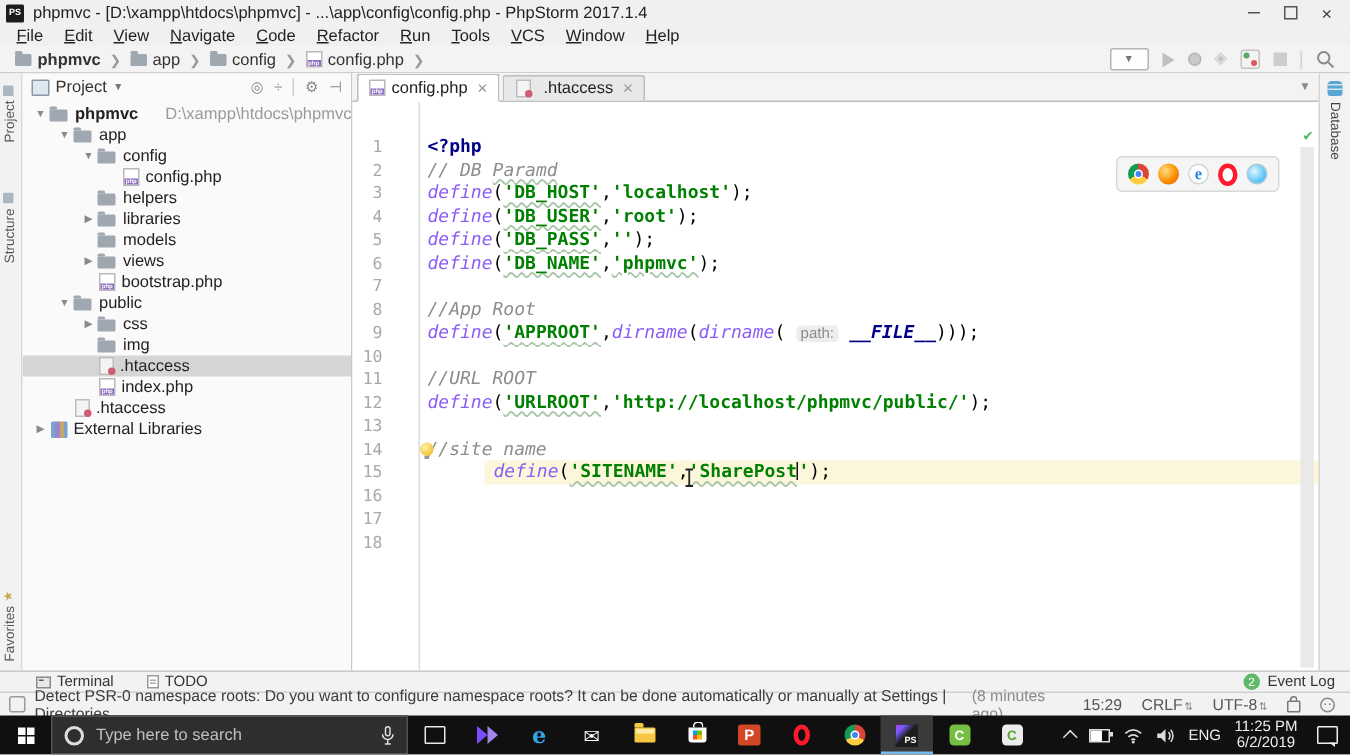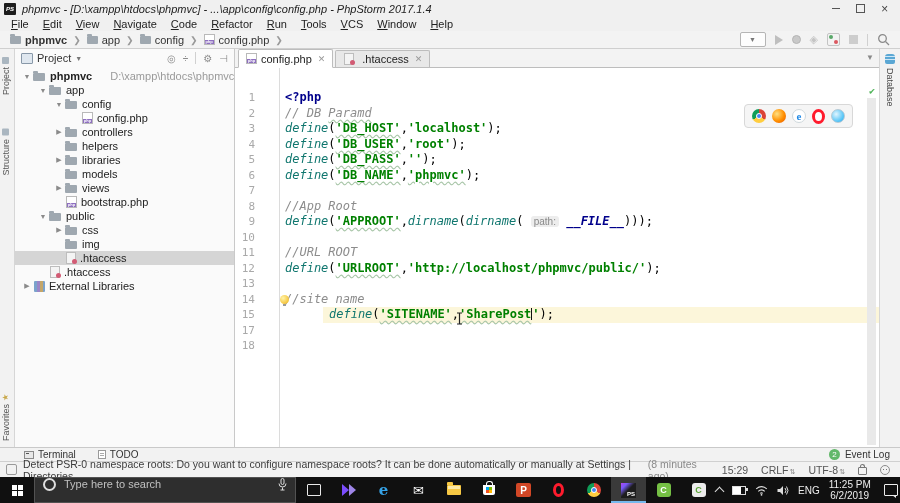--- a/index.html
+++ b/index.html
@@ -1,20 +1,20 @@
 <!DOCTYPE html>
 <html><head>
 <meta charset="utf-8">
 <style>
   html,body{margin:0;padding:0;background:#888;}
   #screen{position:relative;width:900px;height:503px;background:#fff;overflow:hidden;
           font-family:"Liberation Sans",sans-serif;-webkit-font-smoothing:antialiased;cursor:default;}
   
   .titlebar{position:absolute;top:0;left:0;right:0;height:17px;background:#f0f0f0;display:flex;align-items:center;
-            padding-left:4px;font-size:11px;color:#222;box-sizing:border-box;font-style:italic;}
+            padding-left:4px;font-size:11px;color:#222;box-sizing:border-box;}
   .appicon{width:12px;height:12px;background:#1c1c1c;color:#fff;font-size:6px;font-weight:bold;display:flex;
            align-items:center;justify-content:center;margin-right:6px;border-radius:1px;flex:none;}
   .wbtns{margin-left:auto;display:flex;align-items:center;gap:16px;padding-right:12px;color:#555;}
   .w-min{width:8px;height:1px;background:#555;}
   .w-restore{width:7px;height:7px;border:1px solid #555;position:relative;background:#f0f0f0;}
   .w-restore::before{content:"";position:absolute;left:2px;top:-3px;width:7px;height:7px;border:1px solid #555;z-index:-1;}
   .w-close{font-size:12px;line-height:10px;color:#444;}
   
   .menubar{position:absolute;top:17px;left:0;right:0;height:14px;background:#f0f0f0;display:flex;align-items:center;
            font-size:11px;color:#222;padding-left:4px;}
@@ -84,21 +84,21 @@
   .tablist-caret{position:absolute;right:5px;top:4px;color:#8a8a8a;font-size:8px;}
   .codearea{position:absolute;top:19px;left:0;right:0;bottom:0;overflow:hidden;
             font-family:"DejaVu Sans Mono",monospace;font-size:12px;padding-top:22px;box-sizing:border-box;}
   .gutline{position:absolute;left:44px;top:0;bottom:0;width:1px;background:#dcdcdc;}
   .cl{display:flex;height:15.5px;line-height:15.5px;white-space:pre;}
   .ln{flex:none;width:44px;box-sizing:border-box;text-align:right;padding-right:24px;color:#a9a9a9;font-size:11px;user-select:none;}
   .lc{flex:1;padding-left:6px;position:relative;color:#000;}
   .cl.hl .lc{background:#fcf6da;margin-left:44px;}
   .tag{color:#00008b;font-weight:bold;}
   .comment{color:#8c8c8c;font-style:italic;}
-  .func{font-style:italic;color:#0f766e;}
+  .func{font-style:italic;color:#8b5cf6;}
   .pln{color:#000;}
   .str{color:#008000;font-weight:bold;}
   .hint{font-family:"Liberation Sans",sans-serif;font-size:10px;color:#8a8a8a;background:#ededed;border-radius:3px;padding:0 3px;}
   .magic{color:#00008b;font-weight:bold;font-style:italic;}
   .typo{text-decoration:underline;text-decoration-style:wavy;text-decoration-color:#a9c6a9;text-underline-offset:2px;}
   .caret{display:inline-block;width:1px;height:12px;background:#111;vertical-align:-2px;}
   .bulb{position:absolute;left:1px;top:3px;width:9px;height:9px;border-radius:50%;z-index:2;
         background:radial-gradient(circle at 35% 35%,#fff3a8,#f6c844 65%,#d9a62e);}
   .bulb::after{content:"";position:absolute;left:3px;bottom:-2px;width:3px;height:2px;background:#9a9a9a;}
   .ibeam{position:absolute;left:221px;top:244px;width:7px;height:13px;z-index:4;}
@@ -144,21 +144,21 @@
   .lock-ic{width:7px;height:6px;border:1px solid #777;border-radius:1px;position:relative;margin-top:3px;}
   .lock-ic::before{content:"";position:absolute;left:1px;top:-4px;width:3px;height:3px;border:1px solid #777;
                    border-bottom:none;border-radius:3px 3px 0 0;}
   .hector-ic{width:10px;height:10px;border-radius:50%;border:1px solid #8a8a8a;box-sizing:border-box;position:relative;}
   .hector-ic::before{content:"";position:absolute;left:2px;top:3px;width:1px;height:1px;background:#777;box-shadow:3px 0 0 #777;}
   
   .taskbar{position:absolute;left:0;right:0;top:477px;height:26px;background:#101010;display:flex;align-items:stretch;color:#eee;}
   .tb-start{width:34px;display:flex;align-items:center;justify-content:center;flex:none;}
   .winlogo{display:grid;grid-template-columns:5px 5px;grid-template-rows:5px 5px;gap:1px;}
   .winlogo span{background:#fff;}
-  .tb-search{width:262px;background:#2e2e2e;border:1px solid #525252;display:flex;gap:8px;
+  .tb-search{width:238px;background:#2e2e2e;border:1px solid #525252;display:flex;align-items:center;gap:8px;
              padding:0 8px;box-sizing:border-box;color:#c0c0c0;font-size:11px;flex:none;}
   .cortana{width:13px;height:13px;border:2px solid #dedede;border-radius:50%;box-sizing:border-box;flex:none;}
   .mic{margin-left:auto;flex:none;}
   .tb-btn{width:35px;display:flex;align-items:center;justify-content:center;flex:none;}
   .tb-btn.active{background:#3a3a3a;box-shadow:inset 0 -2px 0 #76b9ed;}
   .i-taskview{width:12px;height:10px;border:1px solid #e8e8e8;border-radius:1px;}
   .i-purple{width:14px;height:12px;position:relative;}
   .i-purple::before{content:"";position:absolute;left:0;top:0;border-left:7px solid #7c4dff;border-top:6px solid transparent;border-bottom:6px solid transparent;}
   .i-purple::after{content:"";position:absolute;left:7px;top:0;border-left:7px solid #9f86e8;border-top:6px solid transparent;border-bottom:6px solid transparent;}
   .i-edge{display:flex;align-items:center;justify-content:center;}
@@ -304,25 +304,20 @@
             <span class="exp">▼</span>
             <span class="ticon folder"></span>
             <span class="tlabel">config</span>
           </div>
           <div class="trow" style="padding-left: 54px;">
             <span class="exp"></span>
             <span class="ticon php"></span>
             <span class="tlabel">config.php</span>
           </div>
           <div class="trow" style="padding-left: 38px;">
-            <span class="exp">▶</span>
-            <span class="ticon folder"></span>
-            <span class="tlabel">controllers</span>
-          </div>
-          <div class="trow" style="padding-left: 38px;">
             <span class="exp"></span>
             <span class="ticon folder"></span>
             <span class="tlabel">helpers</span>
           </div>
           <div class="trow" style="padding-left: 38px;">
             <span class="exp">▶</span>
             <span class="ticon folder"></span>
             <span class="tlabel">libraries</span>
           </div>
           <div class="trow" style="padding-left: 38px;">
@@ -352,20 +347,25 @@
           </div>
           <div class="trow" style="padding-left: 38px;">
             <span class="exp"></span>
             <span class="ticon folder"></span>
             <span class="tlabel">img</span>
           </div>
           <div class="trow sel" style="padding-left: 38px;">
             <span class="exp"></span>
             <span class="ticon htaccess"></span>
             <span class="tlabel">.htaccess</span>
+          </div>
+          <div class="trow" style="padding-left: 38px;">
+            <span class="exp"></span>
+            <span class="ticon php"></span>
+            <span class="tlabel">index.php</span>
           </div>
           <div class="trow" style="padding-left: 22px;">
             <span class="exp"></span>
             <span class="ticon htaccess"></span>
             <span class="tlabel">.htaccess</span>
           </div>
           <div class="trow" style="padding-left: 6px; align-items: center;">
             <span class="exp">▶</span>
             <span class="ticon libs"></span>
             <span class="tlabel">External Libraries</span>
@@ -398,20 +398,21 @@
             <div class="cl"><span class="ln">6</span><span class="lc"><span class="func">define</span><span class="pln">(</span><span class="str typo">'DB_NAME'</span><span class="pln">,</span><span class="str typo">'phpmvc'</span><span class="pln">);</span></span></div>
             <div class="cl"><span class="ln">7</span><span class="lc"></span></div>
             <div class="cl"><span class="ln">8</span><span class="lc"><span class="comment">//App Root</span></span></div>
             <div class="cl"><span class="ln">9</span><span class="lc"><span class="func">define</span><span class="pln">(</span><span class="str typo">'APPROOT'</span><span class="pln">,</span><span class="func">dirname</span><span class="pln">(</span><span class="func">dirname</span><span class="pln">( </span><span class="hint">path:</span><span class="pln"> </span><span class="magic">__FILE__</span><span class="pln">)));</span></span></div>
             <div class="cl"><span class="ln">10</span><span class="lc"></span></div>
             <div class="cl"><span class="ln">11</span><span class="lc"><span class="comment">//URL ROOT</span></span></div>
             <div class="cl"><span class="ln">12</span><span class="lc"><span class="func">define</span><span class="pln">(</span><span class="str typo">'URLROOT'</span><span class="pln">,</span><span class="str">'http://localhost/phpmvc/public/'</span><span class="pln">);</span></span></div>
             <div class="cl"><span class="ln">13</span><span class="lc"></span></div>
             <div class="cl"><span class="ln">14</span><span class="lc"><span class="bulb"></span><span class="comment">//site name</span></span></div>
             <div class="cl hl"><span class="ln">15</span><span class="lc"><span class="func">define</span><span class="pln">(</span><span class="str typo">'SITENAME'</span><span class="pln">,</span><span class="str typo">'SharePost</span><span class="caret"></span><span class="str">'</span><span class="pln">);</span></span></div>
+            <div class="cl"><span class="ln">16</span><span class="lc"></span></div>
             <div class="cl"><span class="ln">17</span><span class="lc"></span></div>
             <div class="cl"><span class="ln">18</span><span class="lc"></span></div>
           </div>
         <div class="popbrowsers">
             <span class="bico b-chrome"></span>
             <span class="bico b-firefox"></span>
             <span class="bico b-ie"></span>
             <span class="bico b-opera"></span>
             <span class="bico b-safari"></span>
           </div>

